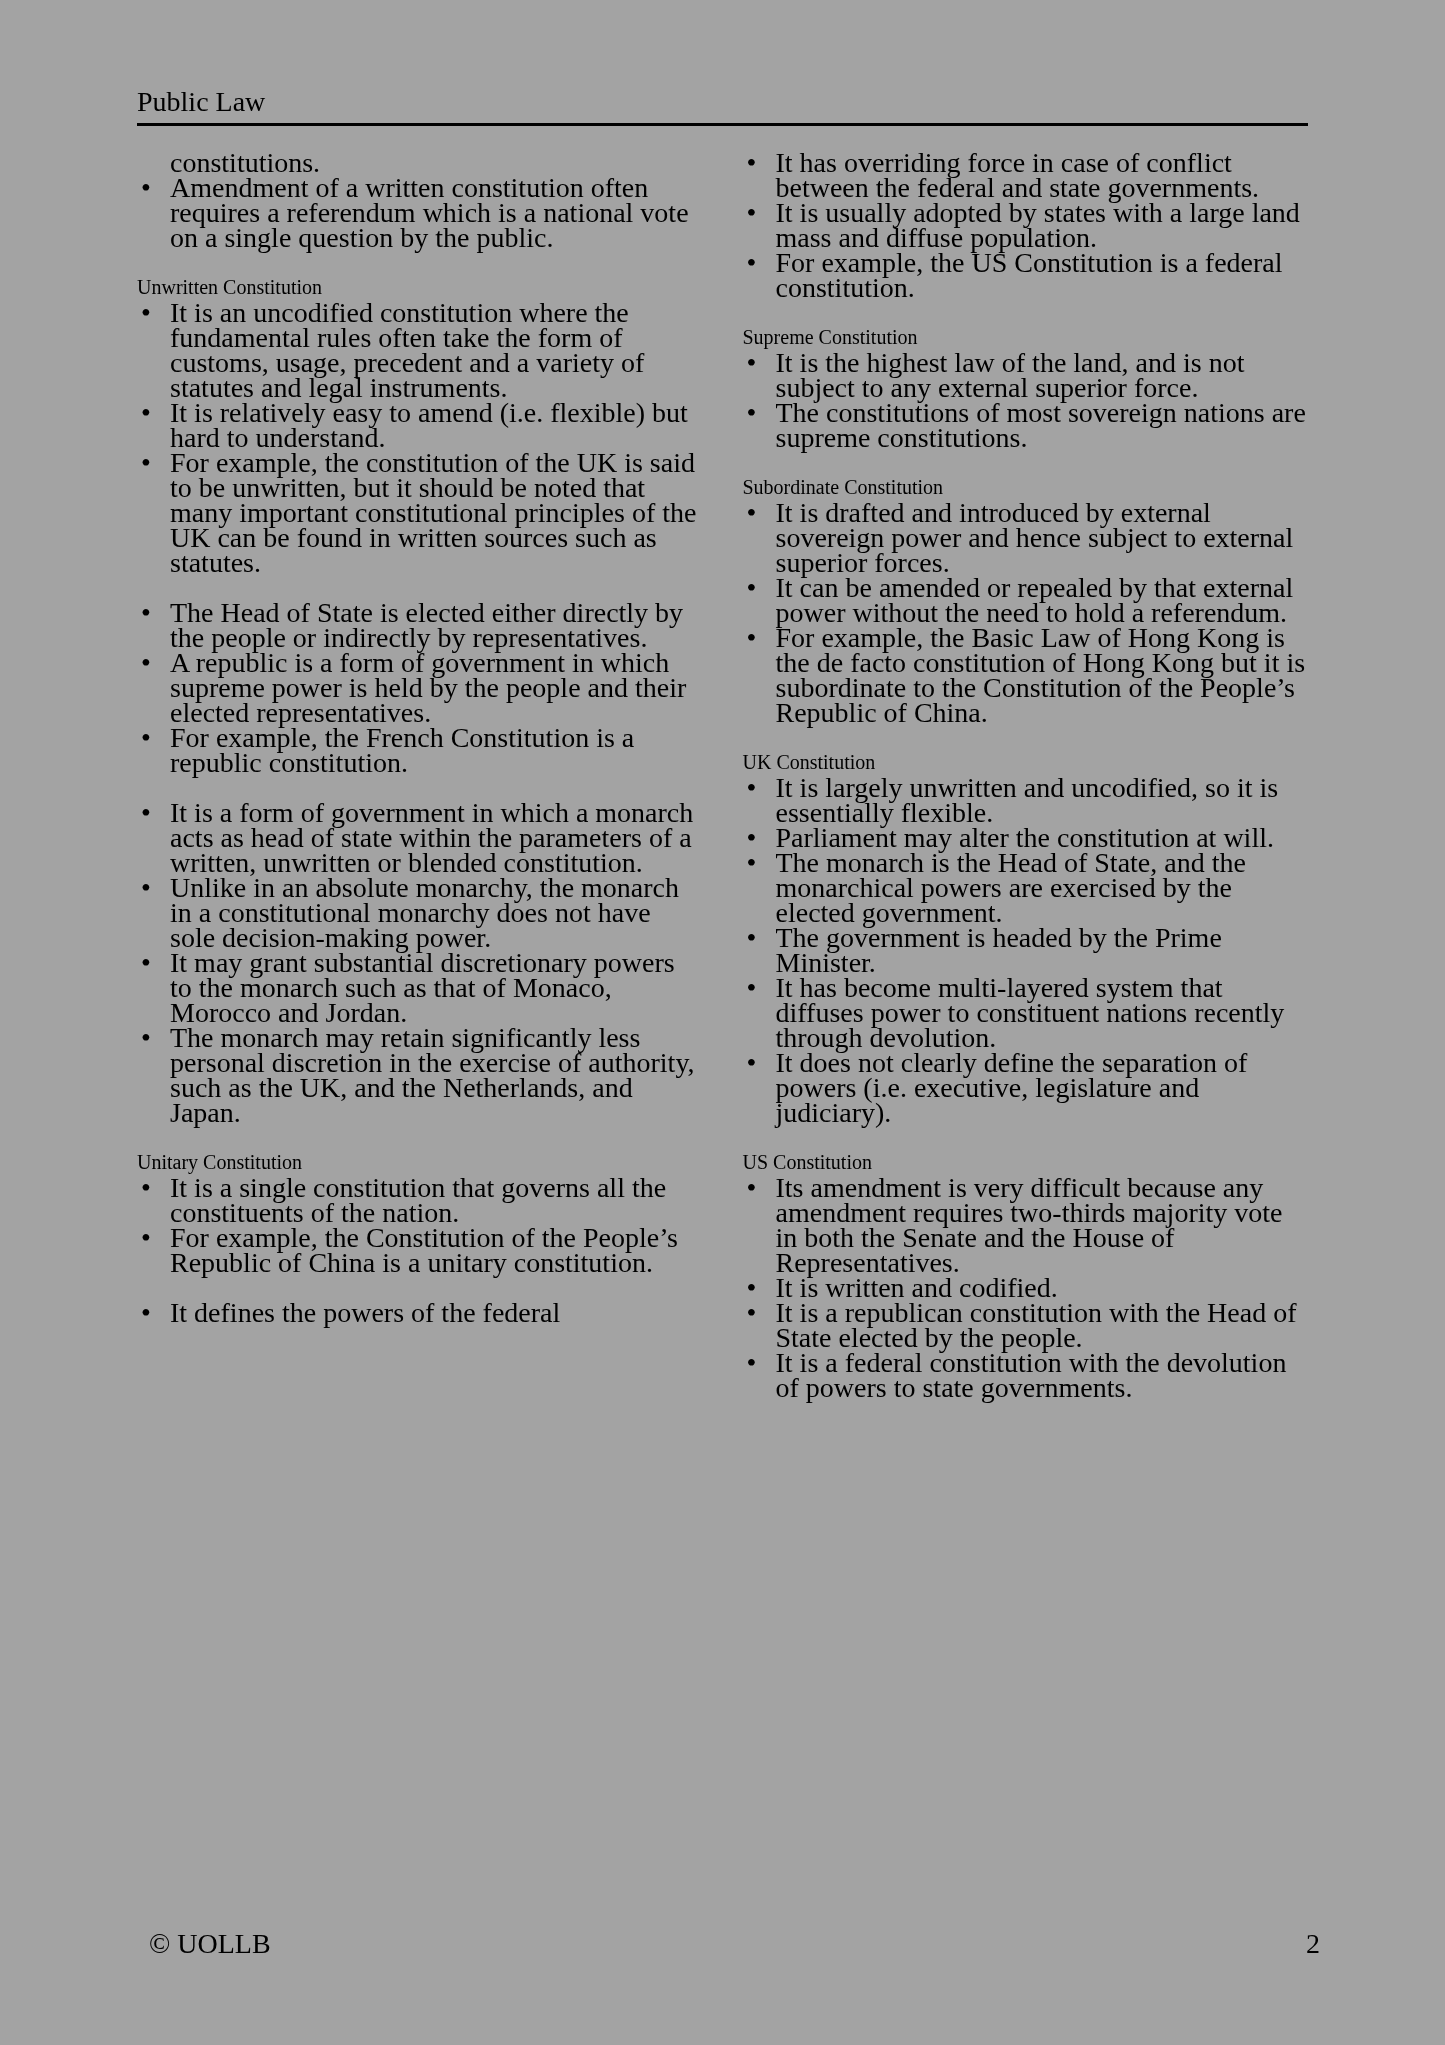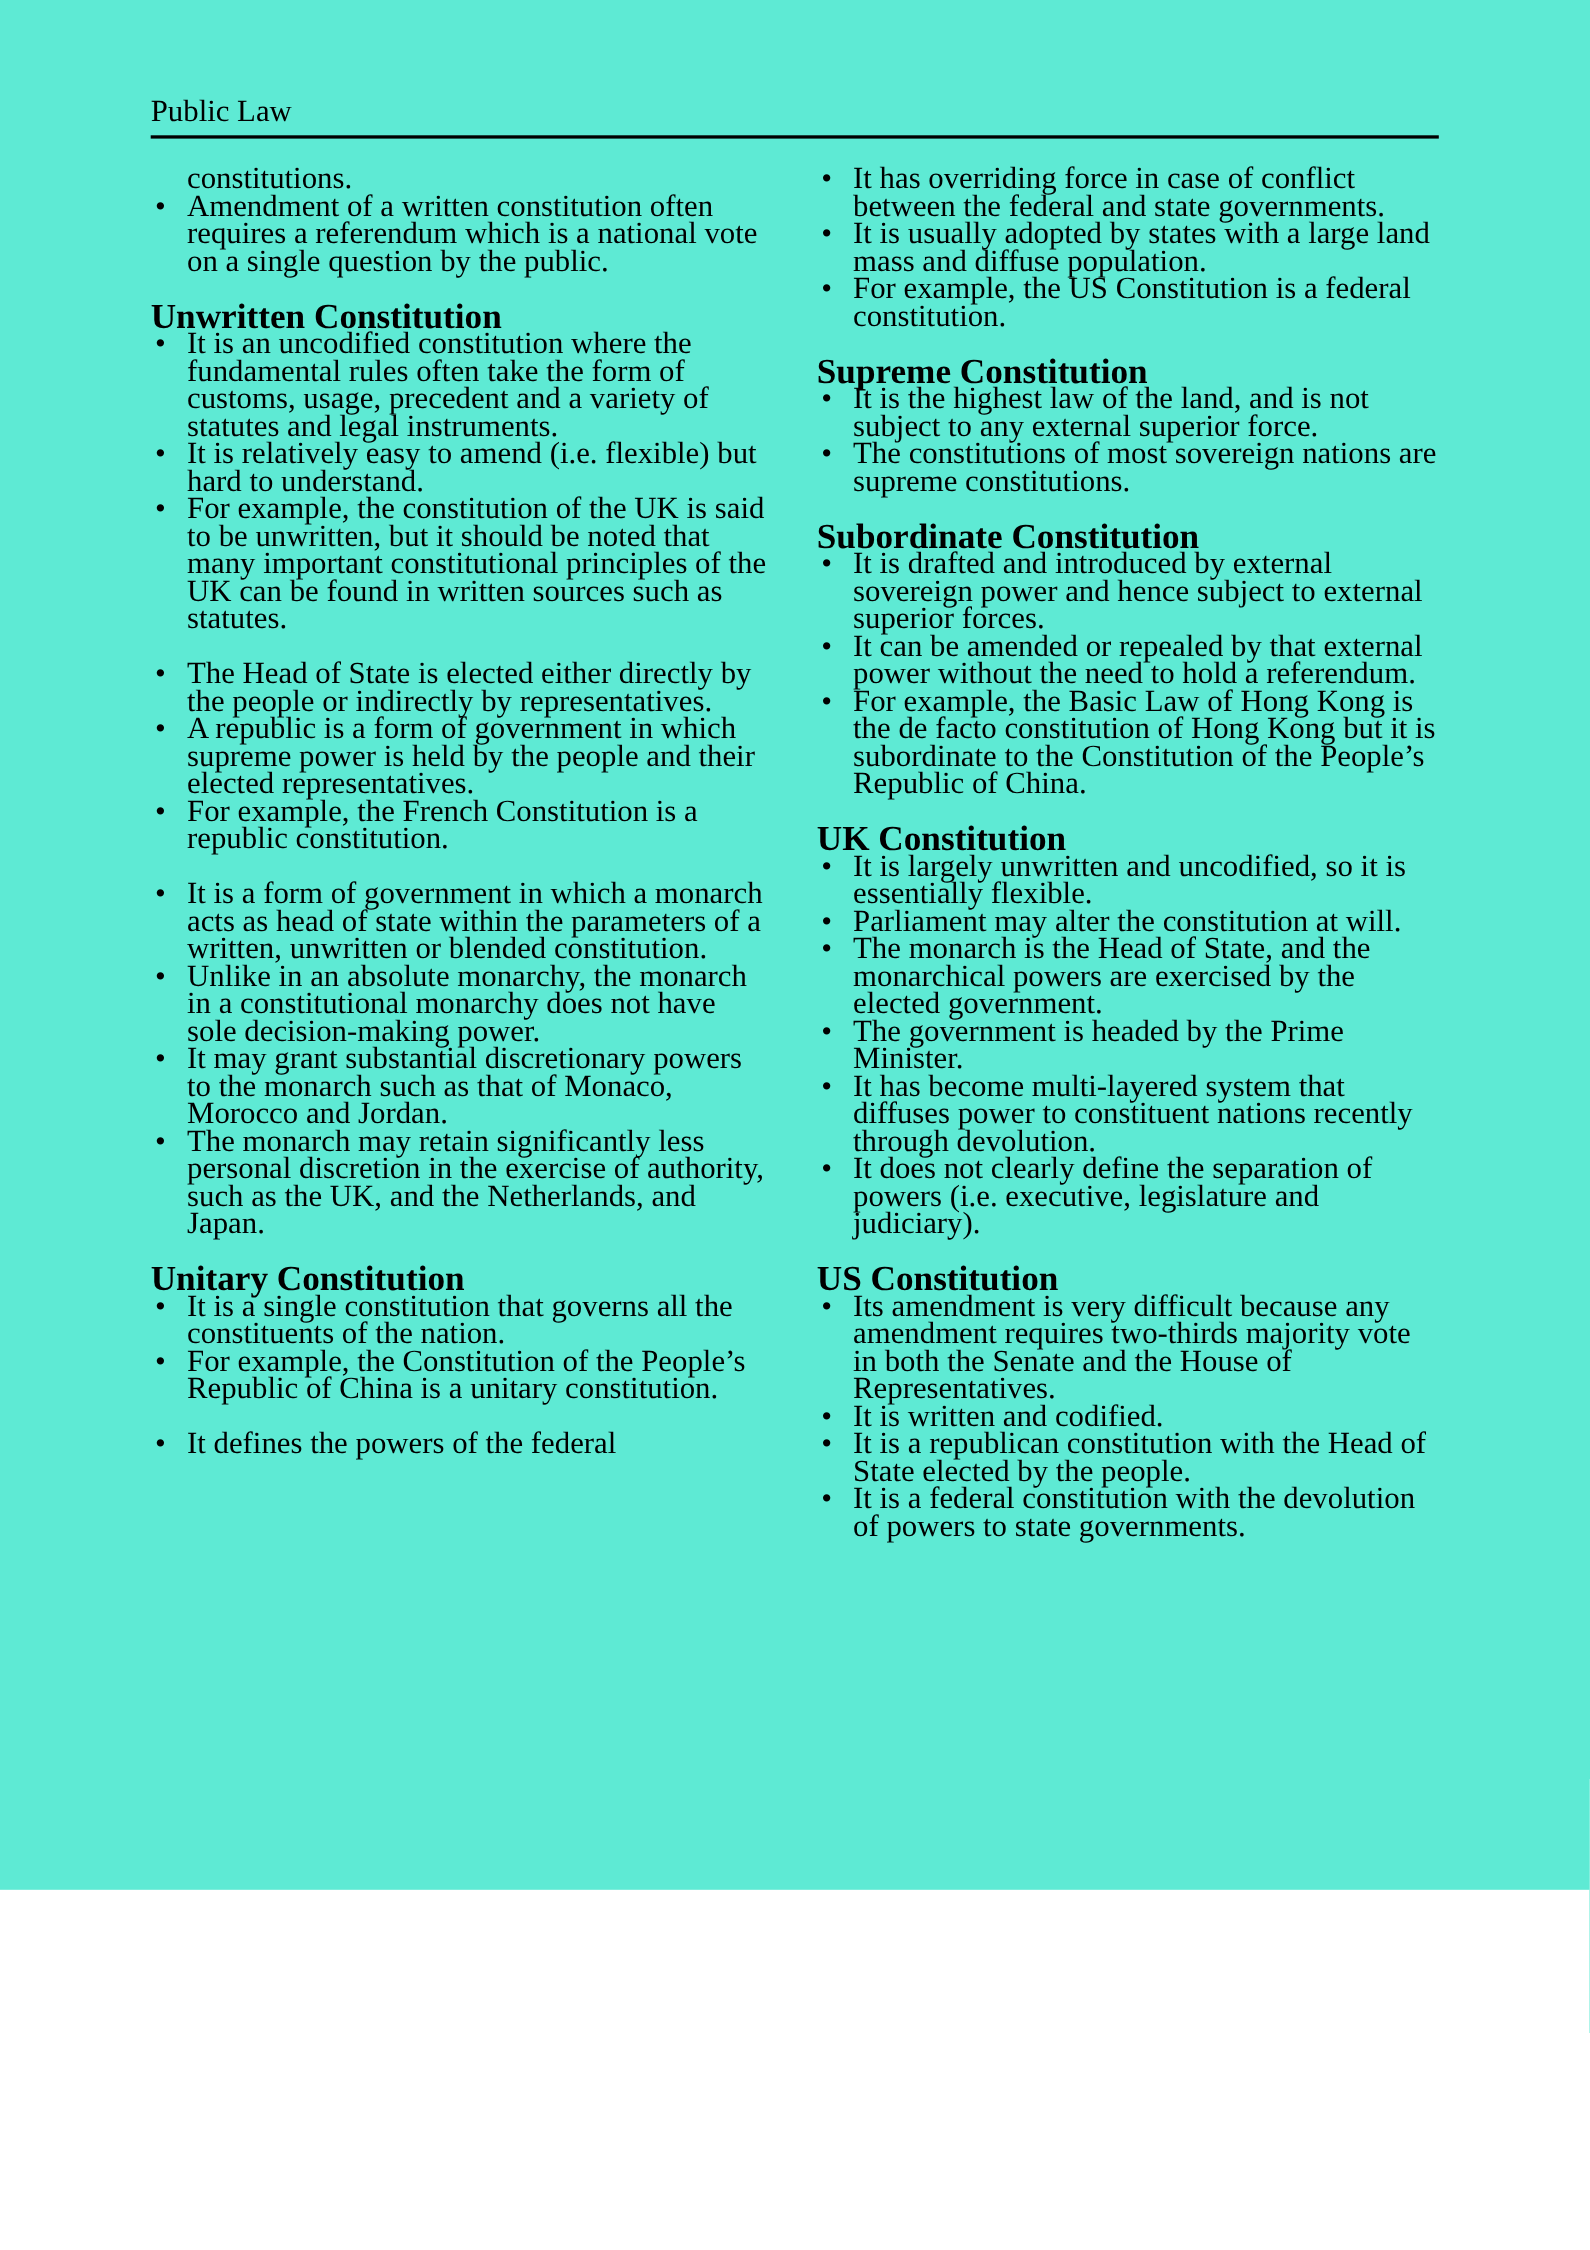--- a/index.html
+++ b/index.html
@@ -1,21 +1,21 @@
 <!DOCTYPE html>
 <html><head>
 <meta charset="utf-8">
 <style>
   html, body { margin: 0; padding: 0; }
   body { background: #ffffff; }
   .page {
     position: relative;
     width: 1445px;
-    height: 1718px;
-    background: #5eead4;
+    height: 2045px;
+    background: #a3a3a3;
     color: #000000;
     font-family: "Liberation Serif", "DejaVu Serif", serif;
     overflow: hidden;
   }
   .header {
     position: absolute;
     left: 137px;
     top: 88px;
     width: 1171px;
   }
@@ -34,23 +34,23 @@
     top: 150px;
     width: 1171px;
     display: flex;
     gap: 40px;
   }
   .column { flex: 1; min-width: 0; }
   .doc-section { margin-top: 25px; }
   .column > .doc-section:first-child { margin-top: 0; }
   .heading {
     margin: 0;
-    font-size: 32px;
+    font-size: 20px;
     line-height: 25px;
-    font-weight: bold;
+    font-weight: normal;
   }
   .li {
     position: relative;
     padding-left: 33px;
     font-size: 28px;
     line-height: 25px;
   }
   .li .marker {
     position: absolute;
     left: 4px;

